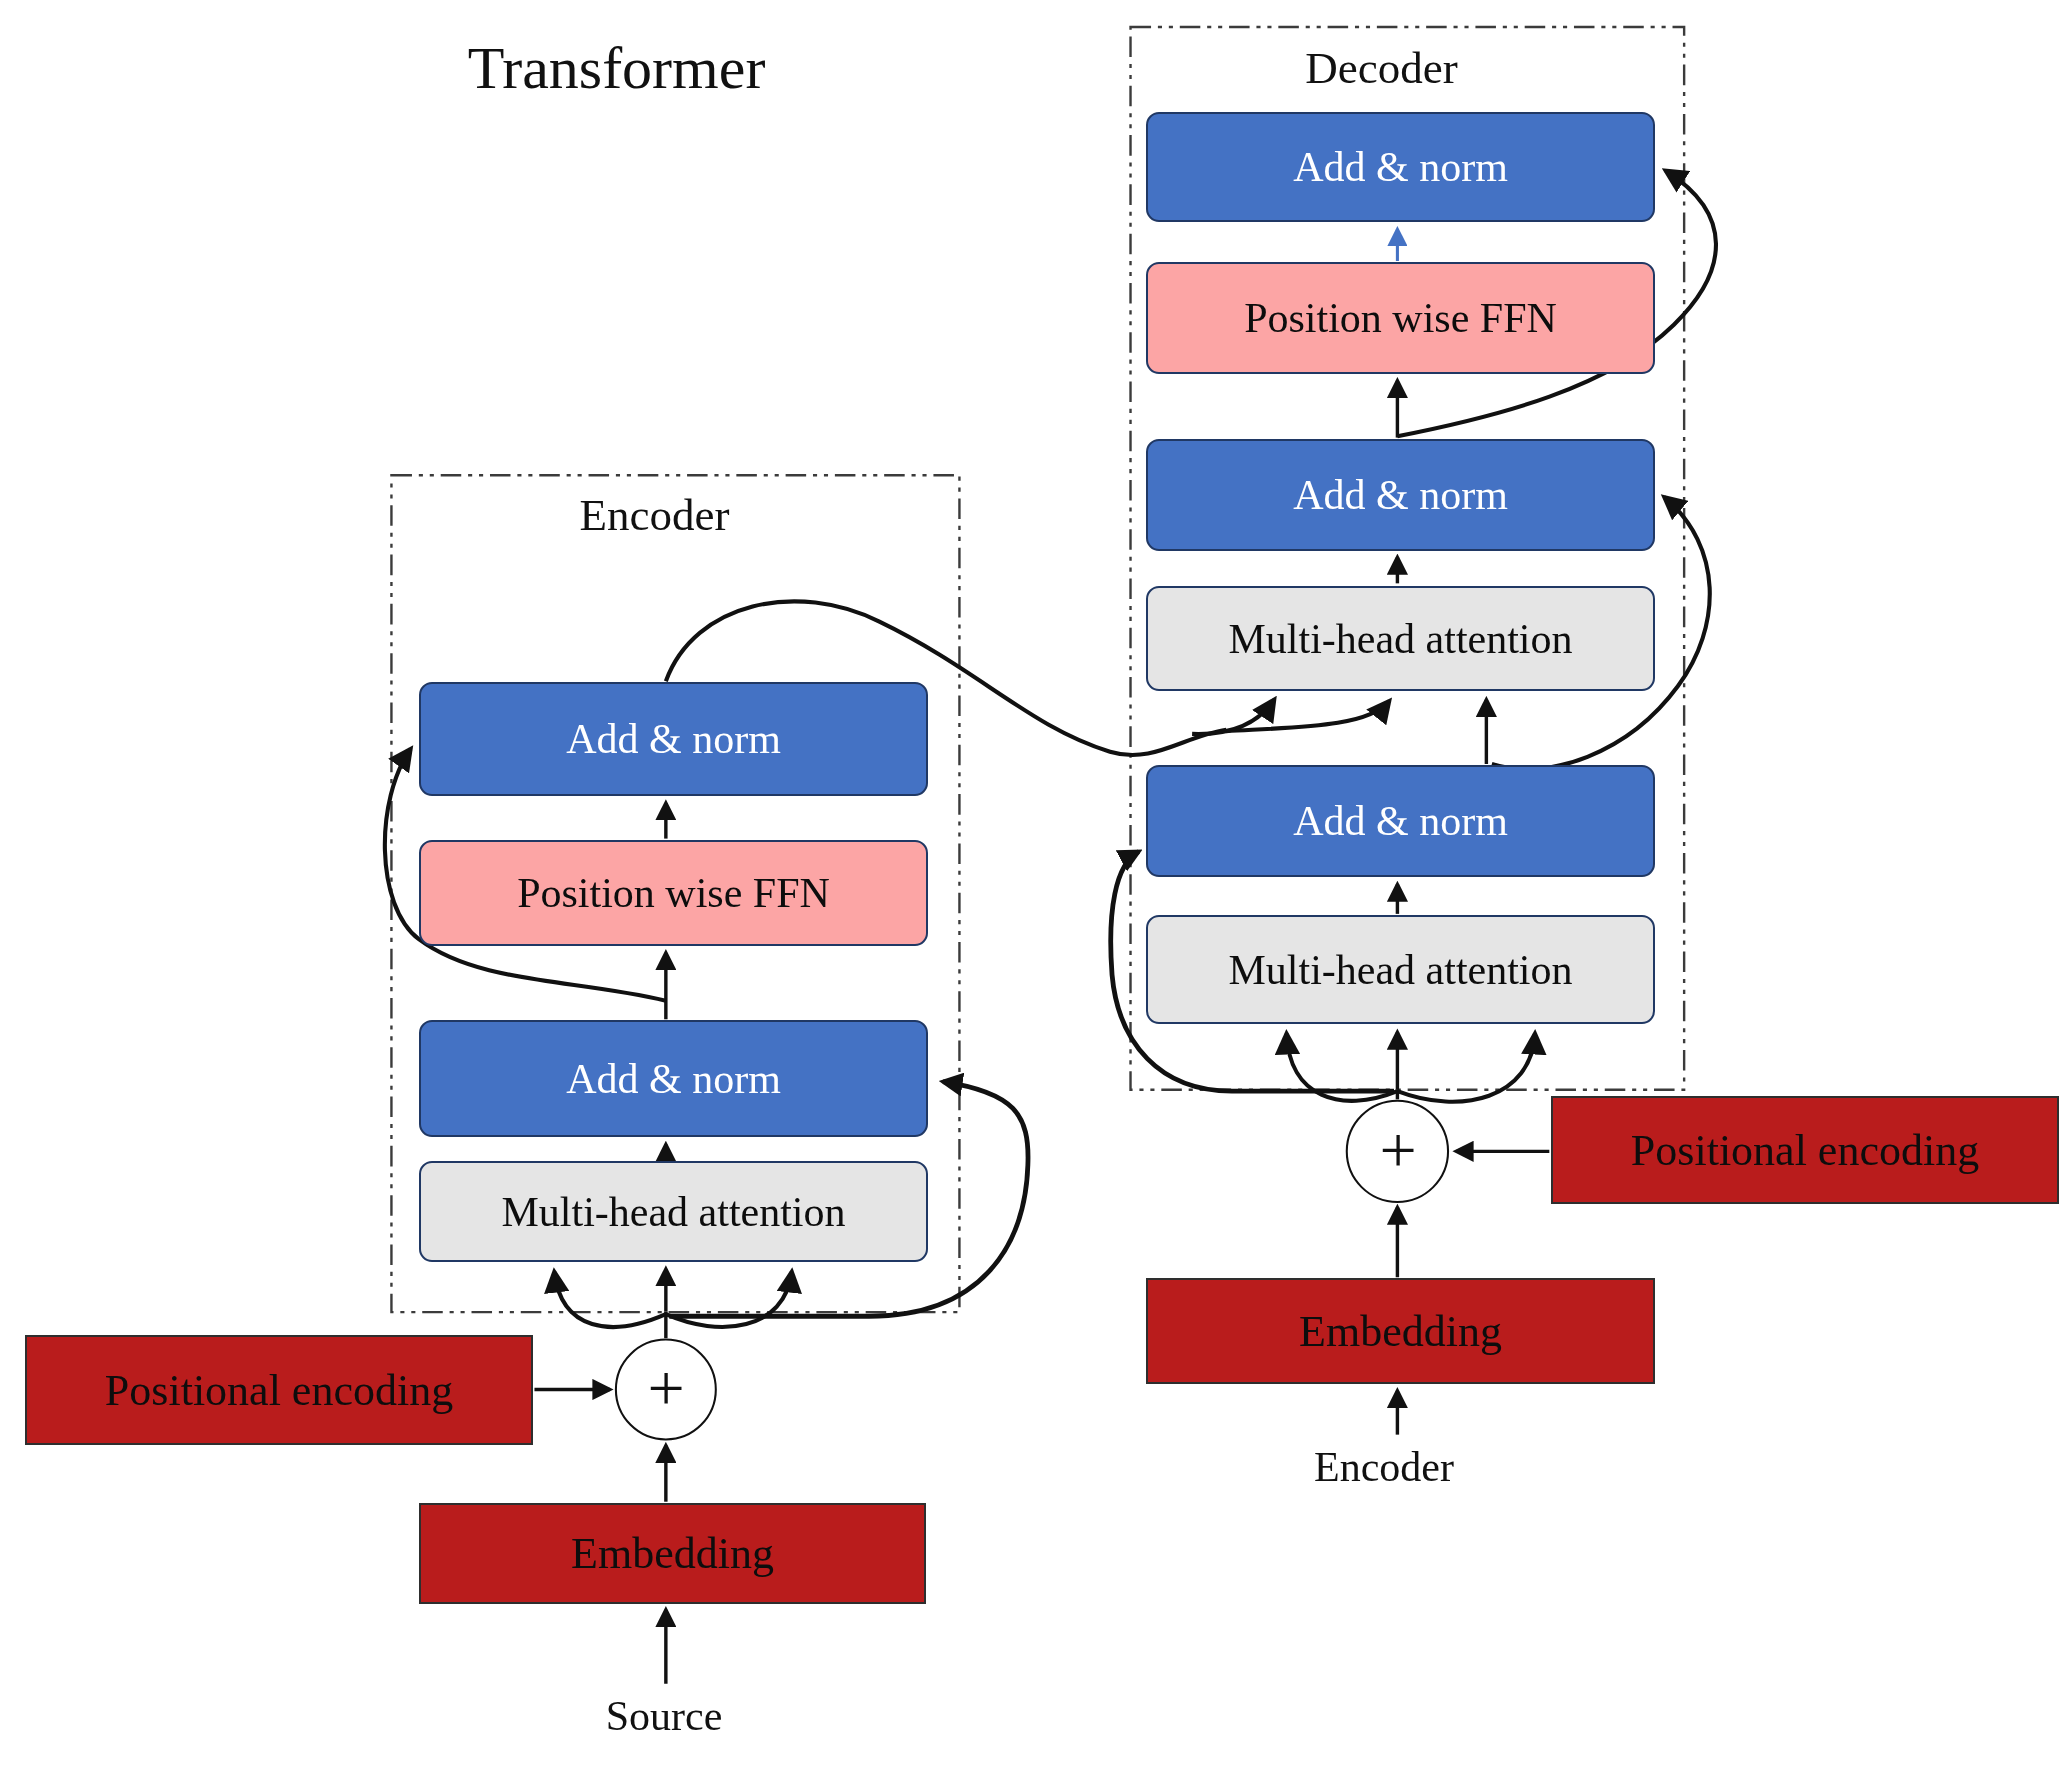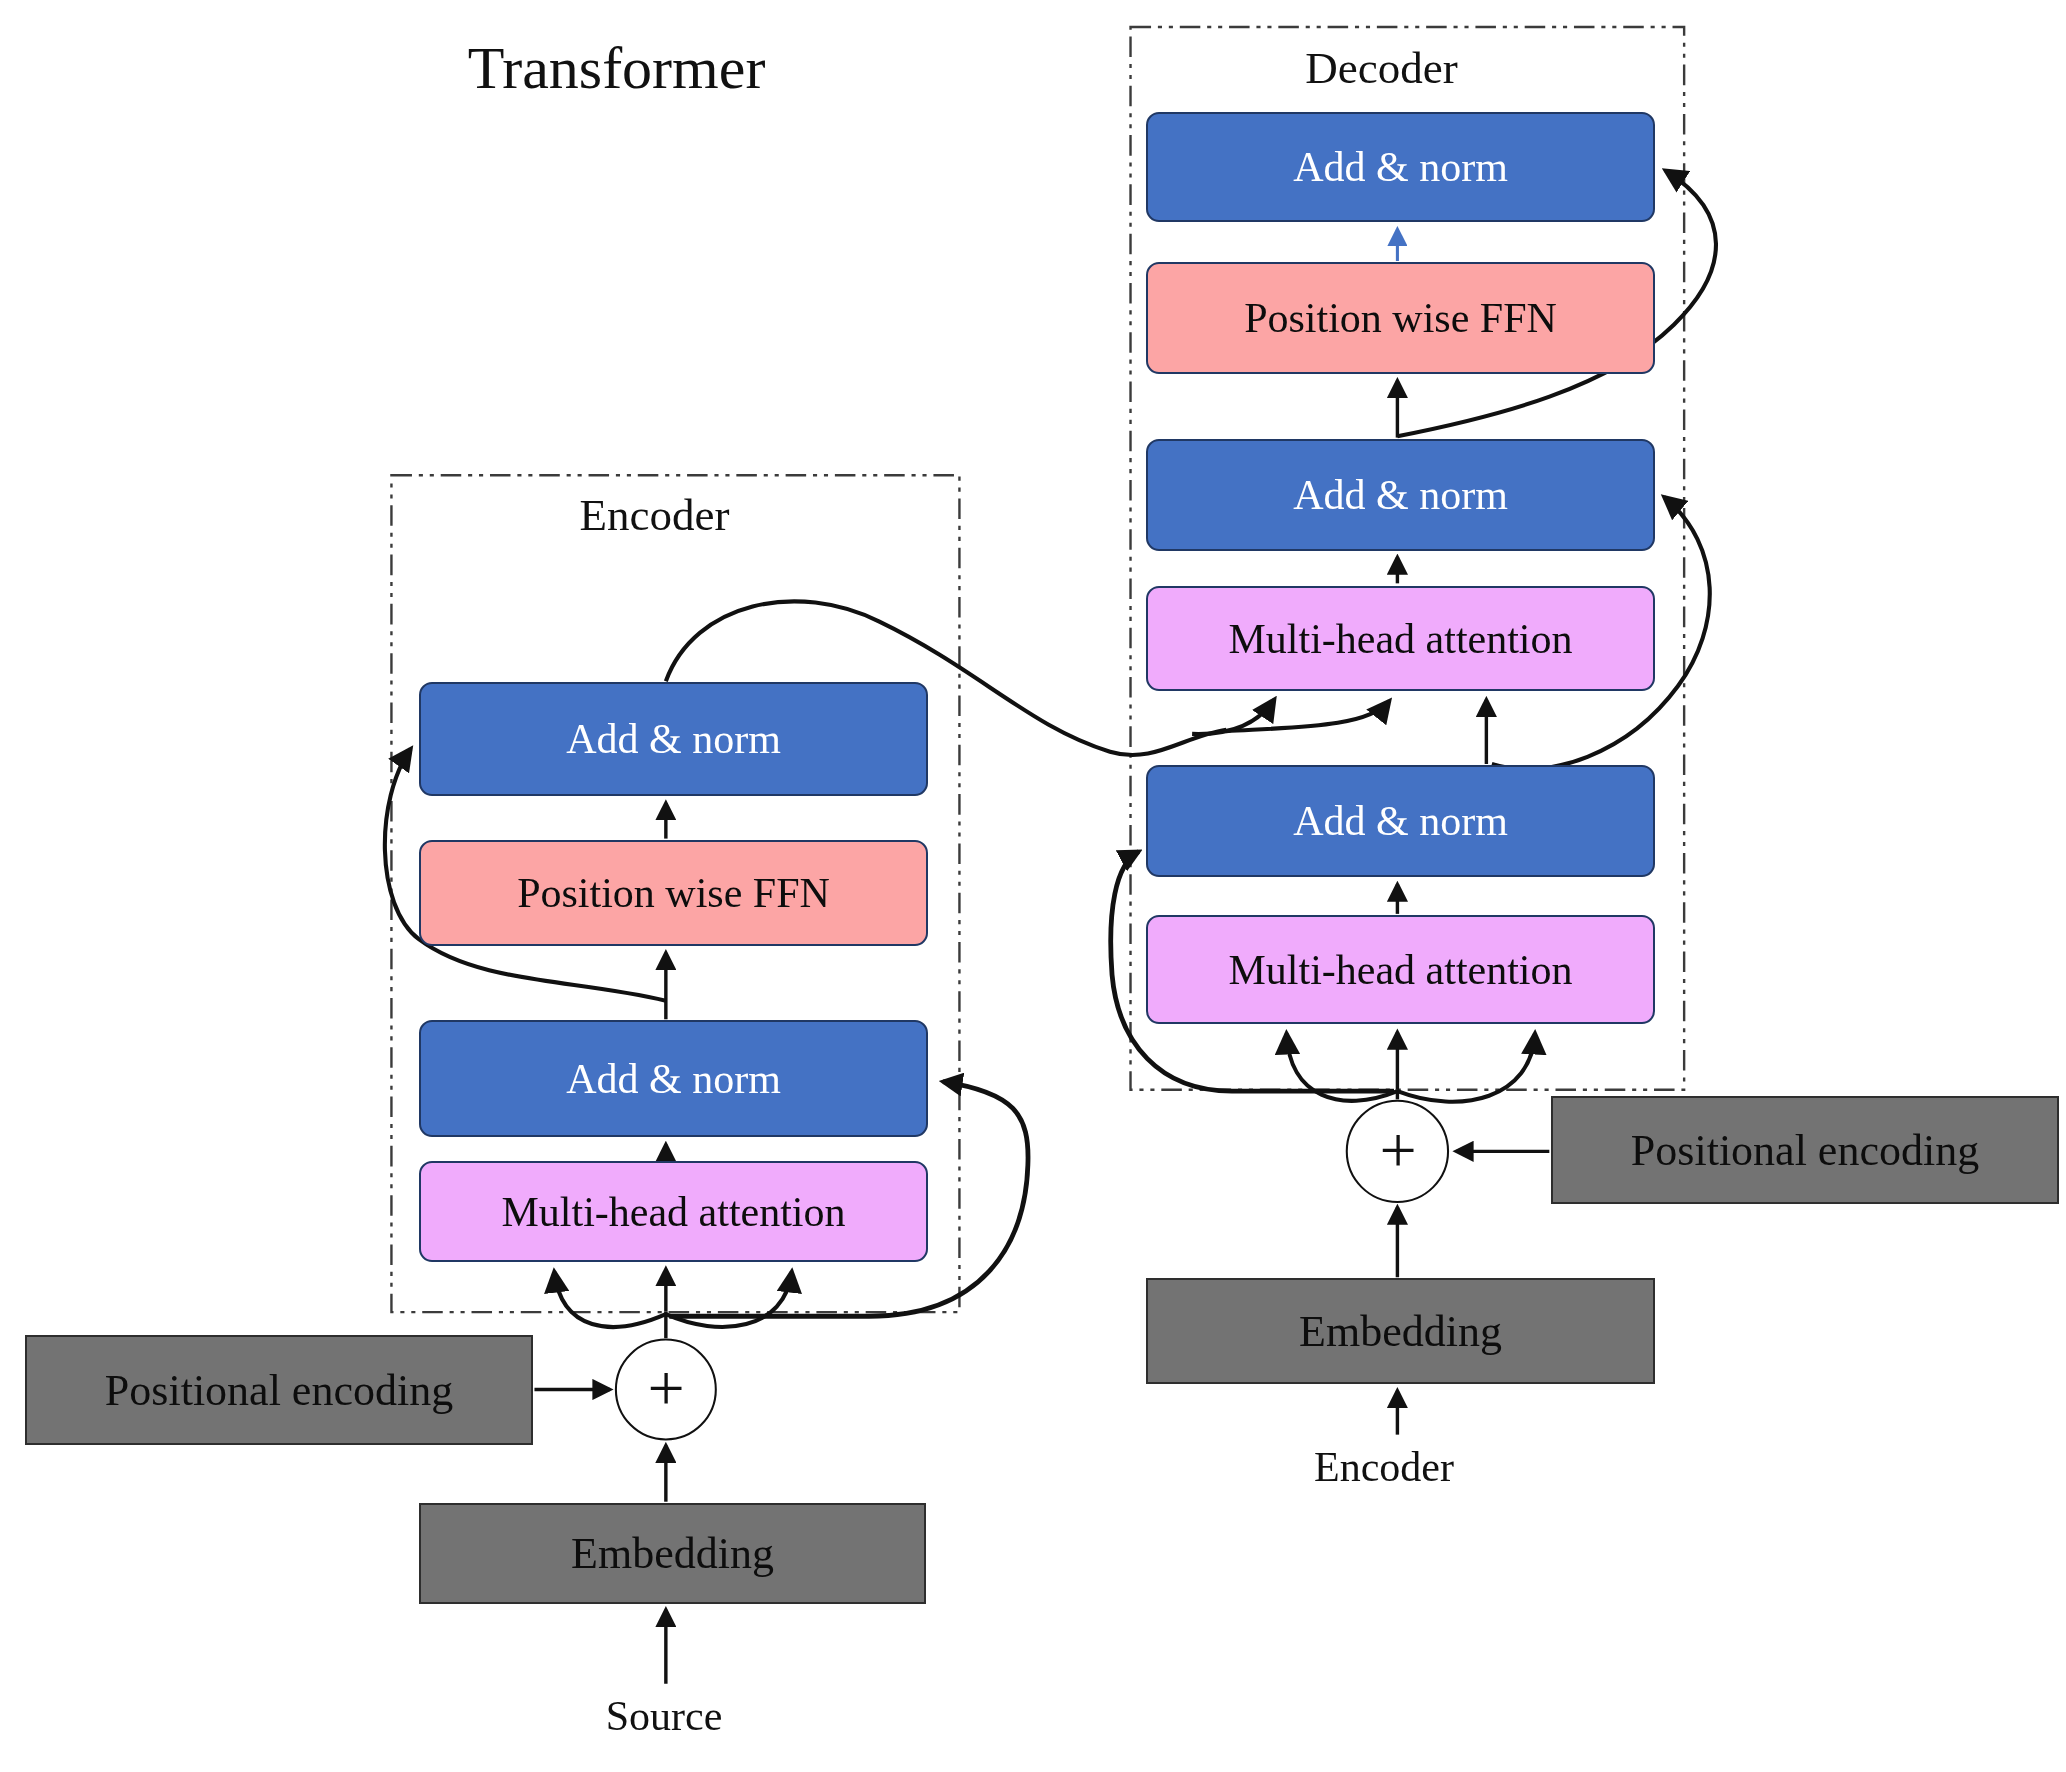--- a/index.html
+++ b/index.html
@@ -4,23 +4,23 @@
 <style>
   html,body{margin:0;padding:0;background:#ffffff;}
   .stage{
     position:relative;width:2066px;height:1773px;background:#ffffff;overflow:hidden;
     font-family:"Liberation Serif","DejaVu Serif",serif;color:#111;
   }
   .stage svg{position:absolute;left:0;top:0;}
   .lbl{position:absolute;display:flex;align-items:center;justify-content:center;text-align:center;white-space:nowrap;}
   .box{position:absolute;display:flex;align-items:center;justify-content:center;text-align:center;box-sizing:border-box;white-space:nowrap;}
   .blue  {background:#4472c4;border:2.7px solid #203864;color:#ffffff;}
-  .green {background:#f0abfc;border:2.7px solid #203864;color:#0d0d0d;}
+  .green {background:#e5e5e5;border:2.7px solid #203864;color:#0d0d0d;}
   .yellow{background:#fca5a5;border:2.7px solid #203864;color:#0d0d0d;}
-  .white {background:#737373;border:2.7px solid #2e2e2e;color:#0d0d0d;font-family:Liberation Serif, serif;}
+  .white {background:#b91c1c;border:2.7px solid #2e2e2e;color:#0d0d0d;font-family:Liberation Serif, serif;}
   .blocktext{font-size:42px;border-radius:13px;}
   .bigtext{font-size:44px;}
 
   
   #title          {left:370px;top:25px;width:493px;height:86px;font-size:60px;}
   #encoder-label  {left:415px;top:483px;width:479px;height:63px;font-size:45px;}
   #decoder-label  {left:1142px;top:36px;width:479px;height:63px;font-size:45px;}
 
   
   #e-b0{left:419px;top:682px; width:509px;height:114px;}

